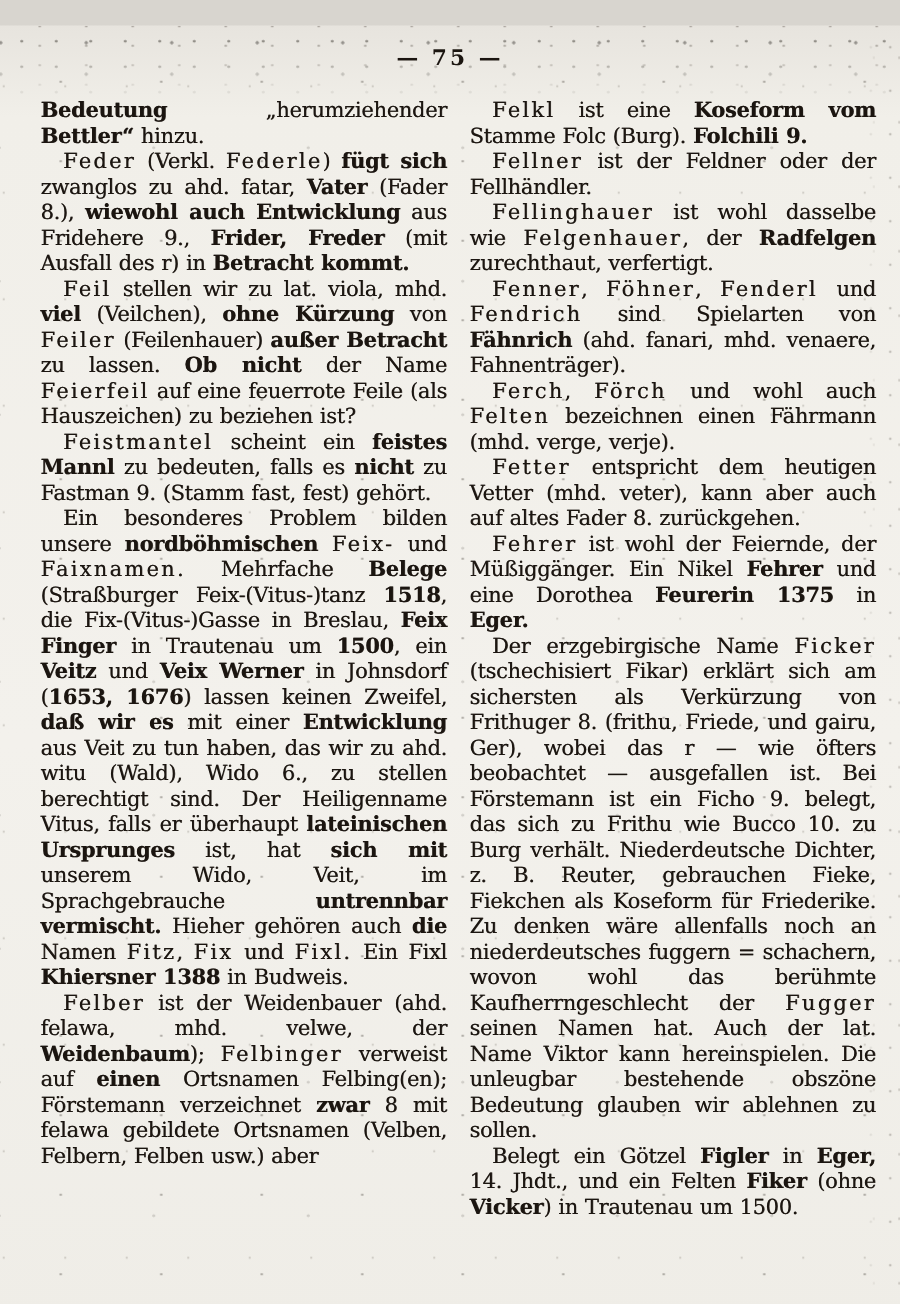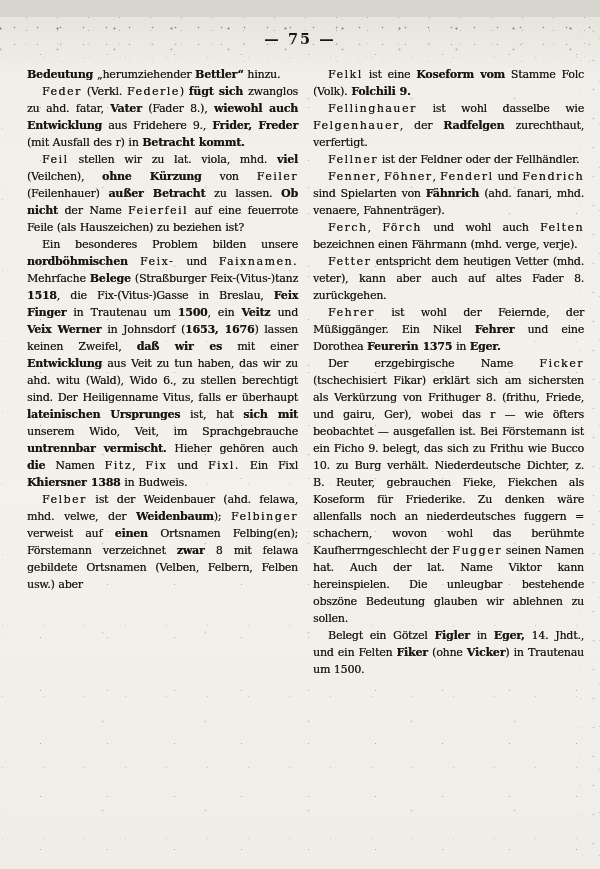--- a/index.html
+++ b/index.html
@@ -40,21 +40,21 @@
     mask-image:linear-gradient(270deg,#000 10%,transparent 100%);
   }
   .pageno{
     position:absolute;top:13px;left:0;width:100%;text-align:center;
     font-weight:700;font-size:14.5px;letter-spacing:2px;
   }
   .cols{position:absolute;top:49px;left:27px;width:557px;display:flex;gap:15px;}
   .col{flex:1;min-width:0;}
   .para{
     margin:0;text-align:justify;text-justify:inter-word;
-    font-size:11px;line-height:17px;text-indent:15px;
+    font-size:14px;line-height:17px;text-indent:15px;
     letter-spacing:-0.2px;word-spacing:0.4px;
     text-shadow:0.25px 0 0 rgba(27,21,16,.7);
   }
   .para.noindent{text-indent:0;}
   .head{font-weight:400;letter-spacing:1.5px;}
   .bold{font-weight:700;}
 </style>
 </head>
 <body>
 
@@ -63,27 +63,28 @@
   <div class="noise-top"></div>
   <div class="noise-right"></div>
 
   <div class="pageno">— 75 —</div>
 
   <div class="cols">
     <div class="col" id="col-left">
         <p class="para noindent"><span class="bold">Bedeutung </span><span class="">„herumziehender </span><span class="bold">Bettler“</span><span class=""> hinzu.</span></p>
         <p class="para"><span class="head">Feder</span><span class=""> (Verkl. </span><span class="head">Federle</span><span class="">) </span><span class="bold">fügt sich</span><span class=""> zwanglos zu ahd. fatar, </span><span class="bold">Vater</span><span class=""> (Fader 8.), </span><span class="bold">wiewohl auch Entwicklung</span><span class=""> aus Fridehere 9., </span><span class="bold">Frider, Freder</span><span class=""> (mit Ausfall des r) in </span><span class="bold">Betracht kommt.</span></p>
         <p class="para"><span class="head">Feil</span><span class=""> stellen wir zu lat. viola, mhd. </span><span class="bold">viel</span><span class=""> (Veilchen), </span><span class="bold">ohne Kürzung</span><span class=""> von </span><span class="head">Feiler</span><span class=""> (Feilenhauer) </span><span class="bold">außer Betracht</span><span class=""> zu lassen. </span><span class="bold">Ob nicht</span><span class=""> der Name </span><span class="head">Feierfeil</span><span class=""> auf eine feuerrote Feile (als Hauszeichen) zu beziehen ist?</span></p>
+        <p class="para"><span class="head">Feistmantel</span><span class=""> scheint ein </span><span class="bold">feistes Mannl</span><span class=""> zu bedeuten, falls es </span><span class="bold">nicht</span><span class=""> zu Fastman 9. (Stamm fast, fest) gehört.</span></p>
         <p class="para"><span class="">Ein besonderes Problem bilden unsere </span><span class="bold">nordböhmischen </span><span class="head">Feix-</span><span class=""> und </span><span class="head">Faixnamen.</span><span class=""> Mehrfache </span><span class="bold">Belege</span><span class=""> (Straßburger Feix-(Vitus-)tanz </span><span class="bold">1518</span><span class="">, die Fix-(Vitus-)Gasse in Breslau, </span><span class="bold">Feix Finger</span><span class=""> in Trautenau um </span><span class="bold">1500</span><span class="">, ein </span><span class="bold">Veitz</span><span class=""> und </span><span class="bold">Veix Werner</span><span class=""> in Johnsdorf (</span><span class="bold">1653, 1676</span><span class="">) lassen keinen Zweifel, </span><span class="bold">daß wir es</span><span class=""> mit einer </span><span class="bold">Entwicklung</span><span class=""> aus Veit zu tun haben, das wir zu ahd. witu (Wald), Wido 6., zu stellen berechtigt sind. Der Heiligenname Vitus, falls er überhaupt </span><span class="bold">lateinischen Ursprunges</span><span class=""> ist, hat </span><span class="bold">sich mit</span><span class=""> unserem Wido, Veit, im Sprachgebrauche </span><span class="bold">untrennbar vermischt.</span><span class=""> Hieher gehören auch </span><span class="bold">die</span><span class=""> Namen </span><span class="head">Fitz</span><span class="">, </span><span class="head">Fix</span><span class=""> und </span><span class="head">Fixl.</span><span class=""> Ein Fixl </span><span class="bold">Khiersner 1388</span><span class=""> in Budweis.</span></p>
         <p class="para"><span class="head">Felber</span><span class=""> ist der Weidenbauer (ahd. felawa, mhd. velwe, der </span><span class="bold">Weidenbaum</span><span class="">); </span><span class="head">Felbinger</span><span class=""> verweist auf </span><span class="bold">einen</span><span class=""> Ortsnamen Felbing(en); Förstemann verzeichnet </span><span class="bold">zwar</span><span class=""> 8 mit felawa gebildete Ortsnamen (Velben, Felbern, Felben usw.) aber </span></p>
       </div>
     <div class="col" id="col-right">
-        <p class="para"><span class="head">Felkl</span><span class=""> ist eine </span><span class="bold">Koseform vom</span><span class=""> Stamme Folc (Volk). </span><span class="bold">Folchili 9.</span></p>
+        <p class="para"><span class="head">Felkl</span><span class=""> ist eine </span><span class="bold">Koseform vom</span><span class=""> Stamme Folc (Burg). </span><span class="bold">Folchili 9.</span></p>
+        <p class="para"><span class="head">Fellner</span><span class=""> ist der Feldner oder der Fellhändler.</span></p>
         <p class="para"><span class="head">Fellinghauer</span><span class=""> ist wohl dasselbe wie </span><span class="head">Felgenhauer</span><span class="">, der </span><span class="bold">Radfelgen</span><span class=""> zurechthaut, verfertigt.</span></p>
-        <p class="para"><span class="head">Fellner</span><span class=""> ist der Feldner oder der Fellhändler.</span></p>
         <p class="para"><span class="head">Fenner</span><span class="">, </span><span class="head">Föhner</span><span class="">, </span><span class="head">Fenderl</span><span class=""> und </span><span class="head">Fendrich</span><span class=""> sind Spielarten von </span><span class="bold">Fähnrich</span><span class=""> (ahd. fanari, mhd. venaere, Fahnenträger).</span></p>
         <p class="para"><span class="head">Ferch</span><span class="">, </span><span class="head">Förch</span><span class=""> und wohl auch </span><span class="head">Felten</span><span class=""> bezeichnen einen Fährmann (mhd. verge, verje).</span></p>
         <p class="para"><span class="head">Fetter</span><span class=""> entspricht dem heutigen Vetter (mhd. veter), kann aber auch auf altes Fader 8. zurückgehen.</span></p>
         <p class="para"><span class="head">Fehrer</span><span class=""> ist wohl der Feiernde, der Müßiggänger. Ein Nikel </span><span class="bold">Fehrer</span><span class=""> und eine Dorothea </span><span class="bold">Feurerin 1375</span><span class=""> in </span><span class="bold">Eger.</span></p>
         <p class="para"><span class="">Der erzgebirgische Name </span><span class="head">Ficker</span><span class=""> (tschechisiert Fikar) erklärt sich am sichersten als Verkürzung von Frithuger 8. (frithu, Friede, und gairu, Ger), wobei das r — wie öfters beobachtet — ausgefallen ist. Bei Förstemann ist ein Ficho 9. belegt, das sich zu Frithu wie Bucco 10. zu Burg verhält. Niederdeutsche Dichter, z. B. Reuter, gebrauchen Fieke, Fiekchen als Koseform für Friederike. Zu denken wäre allenfalls noch an niederdeutsches fuggern = schachern, wovon wohl das berühmte Kaufherrngeschlecht der </span><span class="head">Fugger</span><span class=""> seinen Namen hat. Auch der lat. Name Viktor kann hereinspielen. Die unleugbar bestehende obszöne Bedeutung glauben wir ablehnen zu sollen.</span></p>
         <p class="para"><span class="">Belegt ein Götzel </span><span class="bold">Figler</span><span class=""> in </span><span class="bold">Eger,</span><span class=""> 14. Jhdt., und ein Felten </span><span class="bold">Fiker</span><span class=""> (ohne </span><span class="bold">Vicker</span><span class="">) in Trautenau um 1500.</span></p>
       </div>
   </div>
 </div>
 

